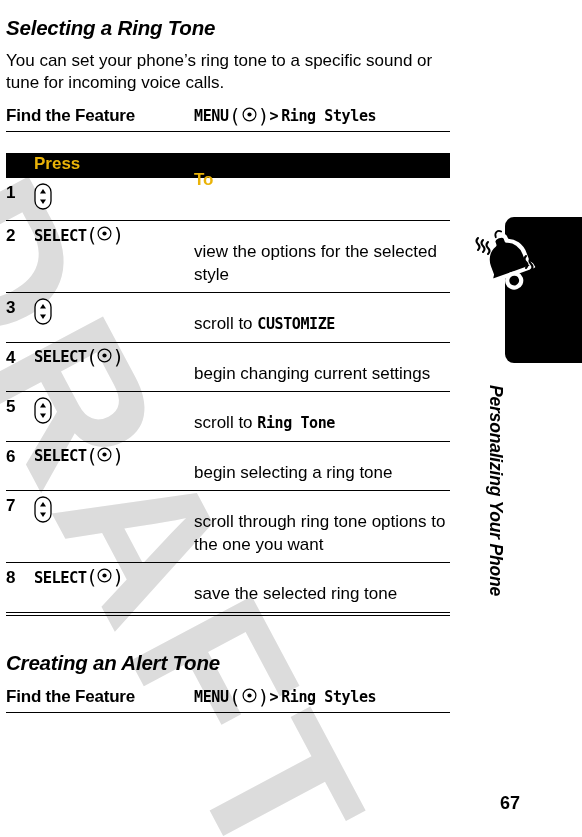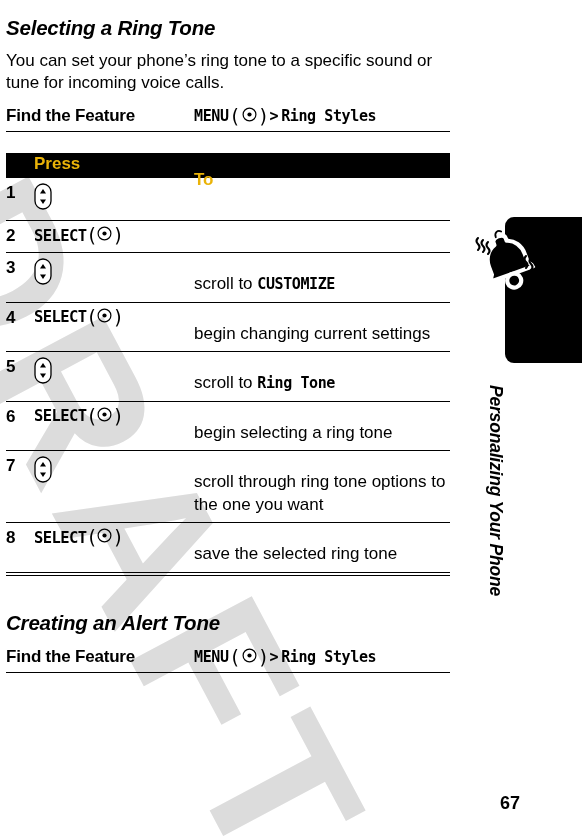--- a/index.html
+++ b/index.html
@@ -275,20 +275,21 @@
             <span class="paren">(</span>
             <span class="select-icon">
               <svg width="15" height="15" viewBox="0 0 15 15">
                 <circle cx="7.5" cy="7.5" r="6.4" fill="none" stroke="#000" stroke-width="1.2"></circle>
                 <circle cx="7.5" cy="7.5" r="2.1" fill="#000"></circle>
               </svg>
             </span>
             <span class="paren">)</span>
           </span>
         </div>
+        <div class="c-to"><span>view the options for the selected style</span></div>
       </div>
 
       <div class="step-row">
         <div class="c-num">3</div>
         <div class="c-press">
           <span class="nav-key-icon">
             <svg width="18" height="27" viewBox="0 0 18 27">
               <rect x="1" y="1" width="16" height="25" rx="8" ry="8" fill="#fff" stroke="#000" stroke-width="1.3"></rect>
               <polygon points="9,6 12,10.5 6,10.5" fill="#000"></polygon>
               <polygon points="9,21 12,16.5 6,16.5" fill="#000"></polygon>

